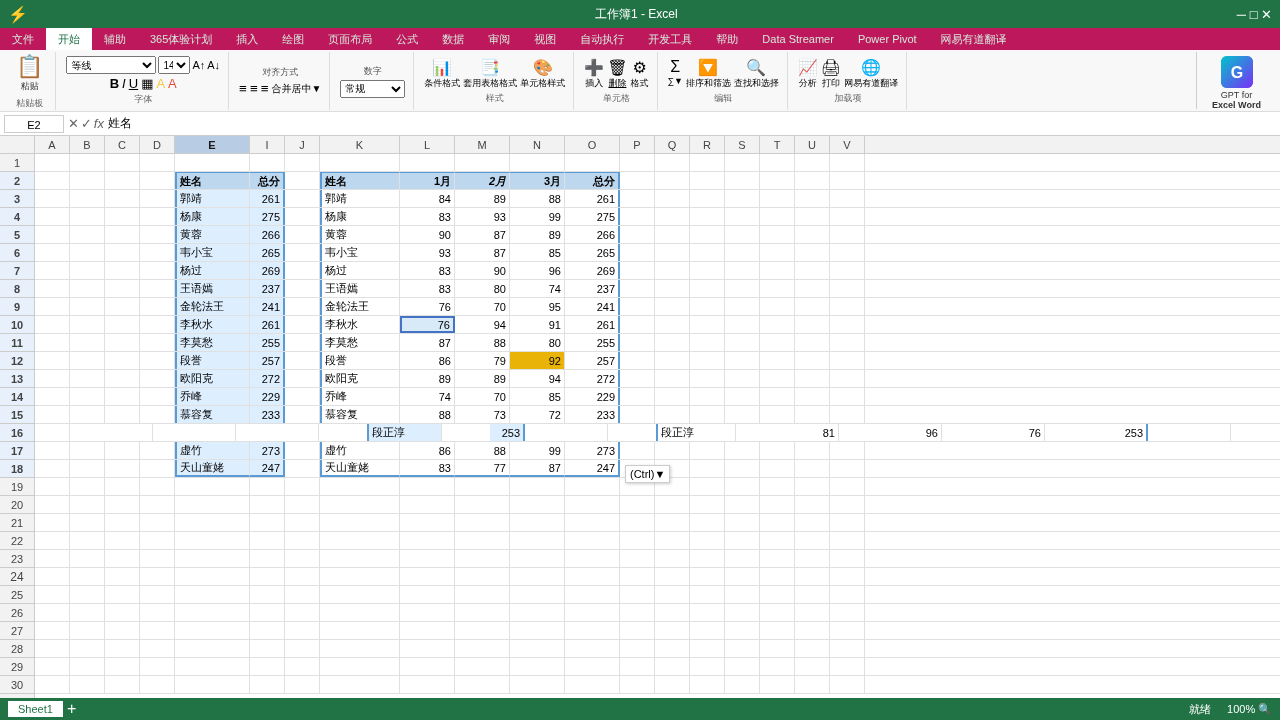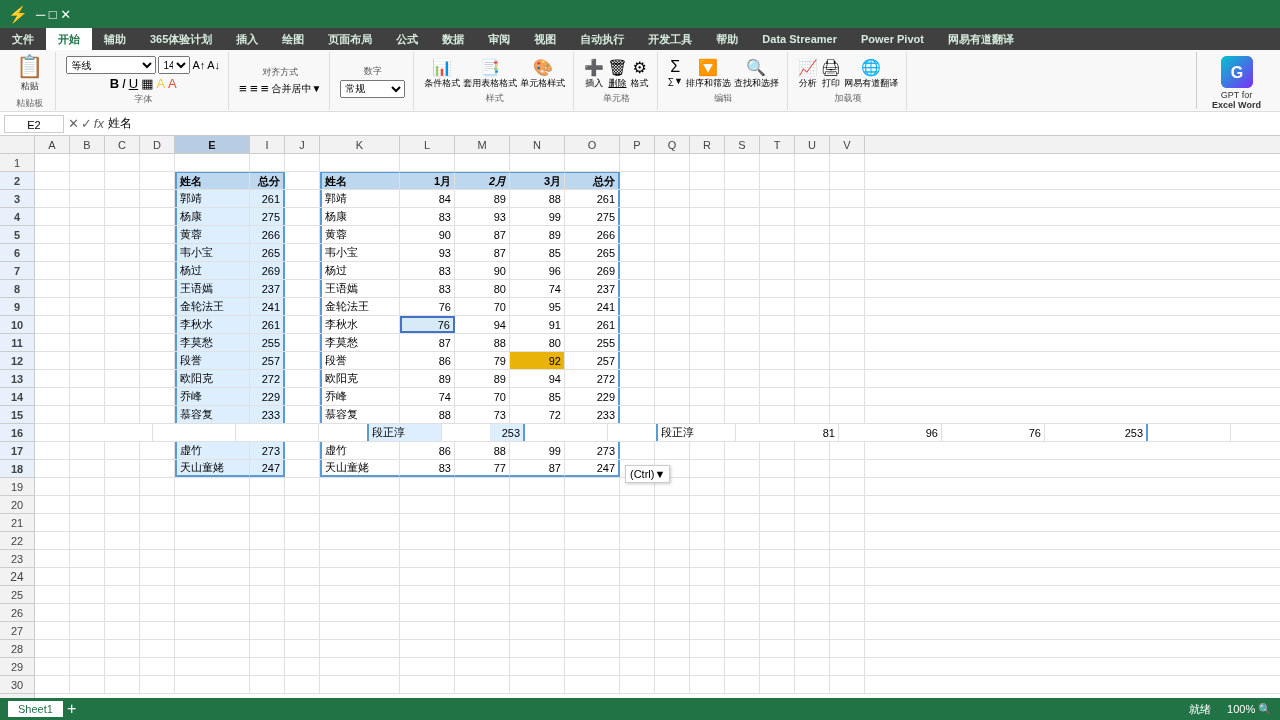--- a/index.html
+++ b/index.html
@@ -17,23 +17,22 @@
       background: #217346;
       color: white;
       height: 28px;
       display: flex;
       align-items: center;
       padding: 0 8px;
       font-size: 12px;
     }
     .ribbon-tabs {
       display: flex;
-      background: #404040;
+      background: #be185d;
       height: 22px;
-      font-weight: bold;
     }
     .ribbon-tab {
       color: #d4e9db;
       padding: 0 12px;
       font-size: 11px;
       display: flex;
       align-items: center;
       cursor: pointer;
       border-right: none;
     }
@@ -194,20 +193,21 @@
 
     .main-area {
       position: relative;
     }
   </style>
 </head>
 <body>
 
 <div class="title-bar">
   <span style="font-size:16px; margin-right:8px;">⚡</span>
+  <span style="flex:1;text-align:center;font-size:12px;">工作簿1 - Excel</span>
   <span style="display:flex;gap:8px;font-size:13px;">─ □ ✕</span>
 </div>
 
 <div class="ribbon-tabs" id="ribbon-tabs-container">
 <div class="ribbon-tab">文件</div>
     <div class="ribbon-tab active">开始</div>
     <div class="ribbon-tab">辅助</div>
     <div class="ribbon-tab">365体验计划</div>
     <div class="ribbon-tab">插入</div>
     <div class="ribbon-tab">绘图</div>

